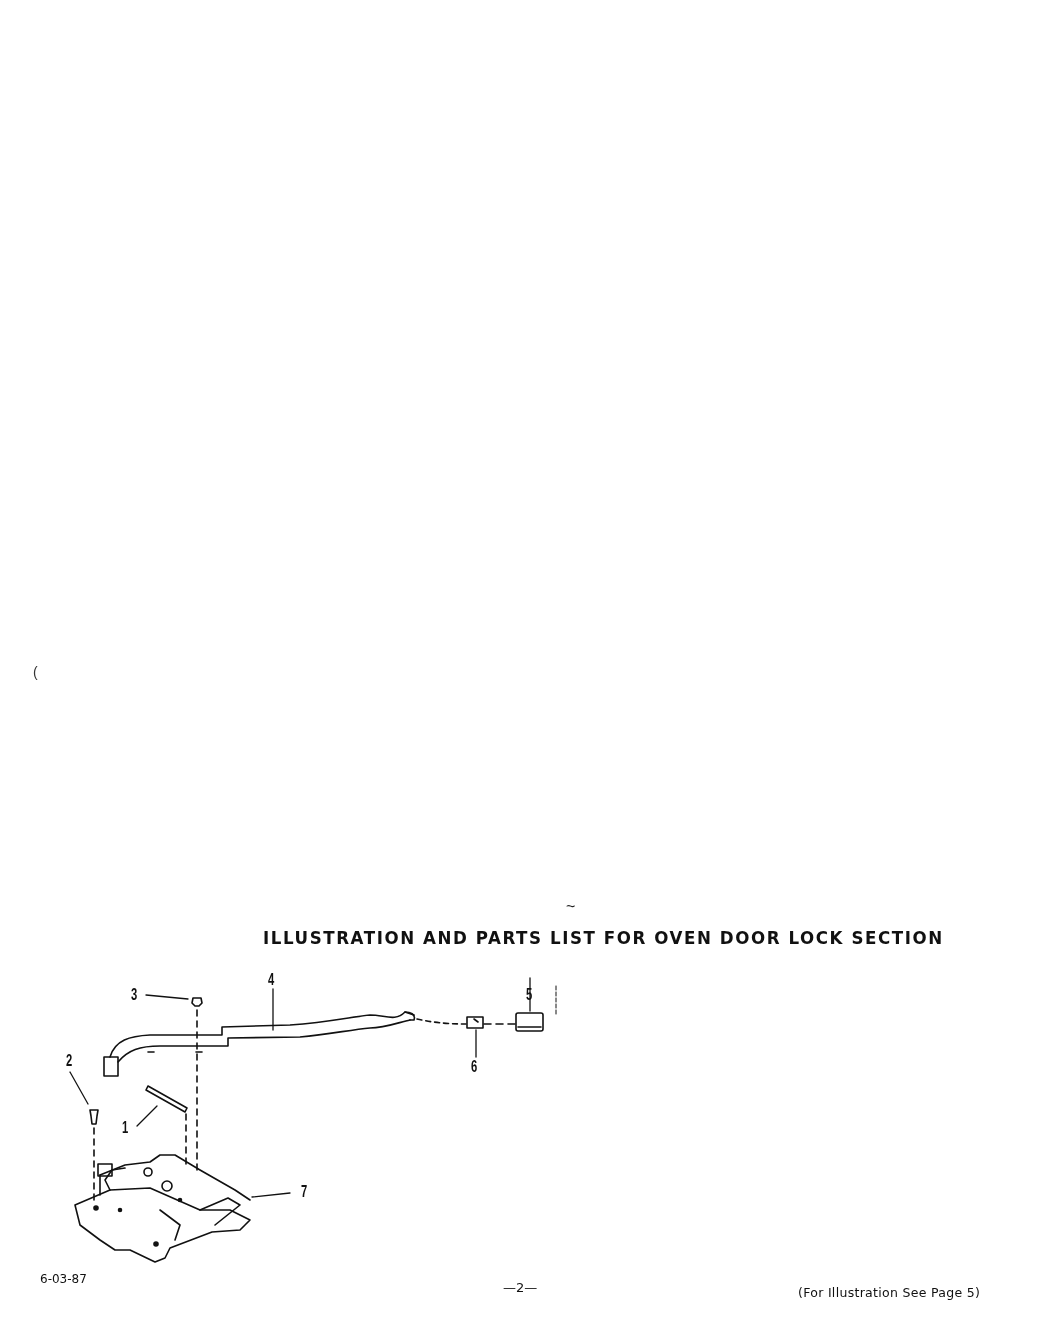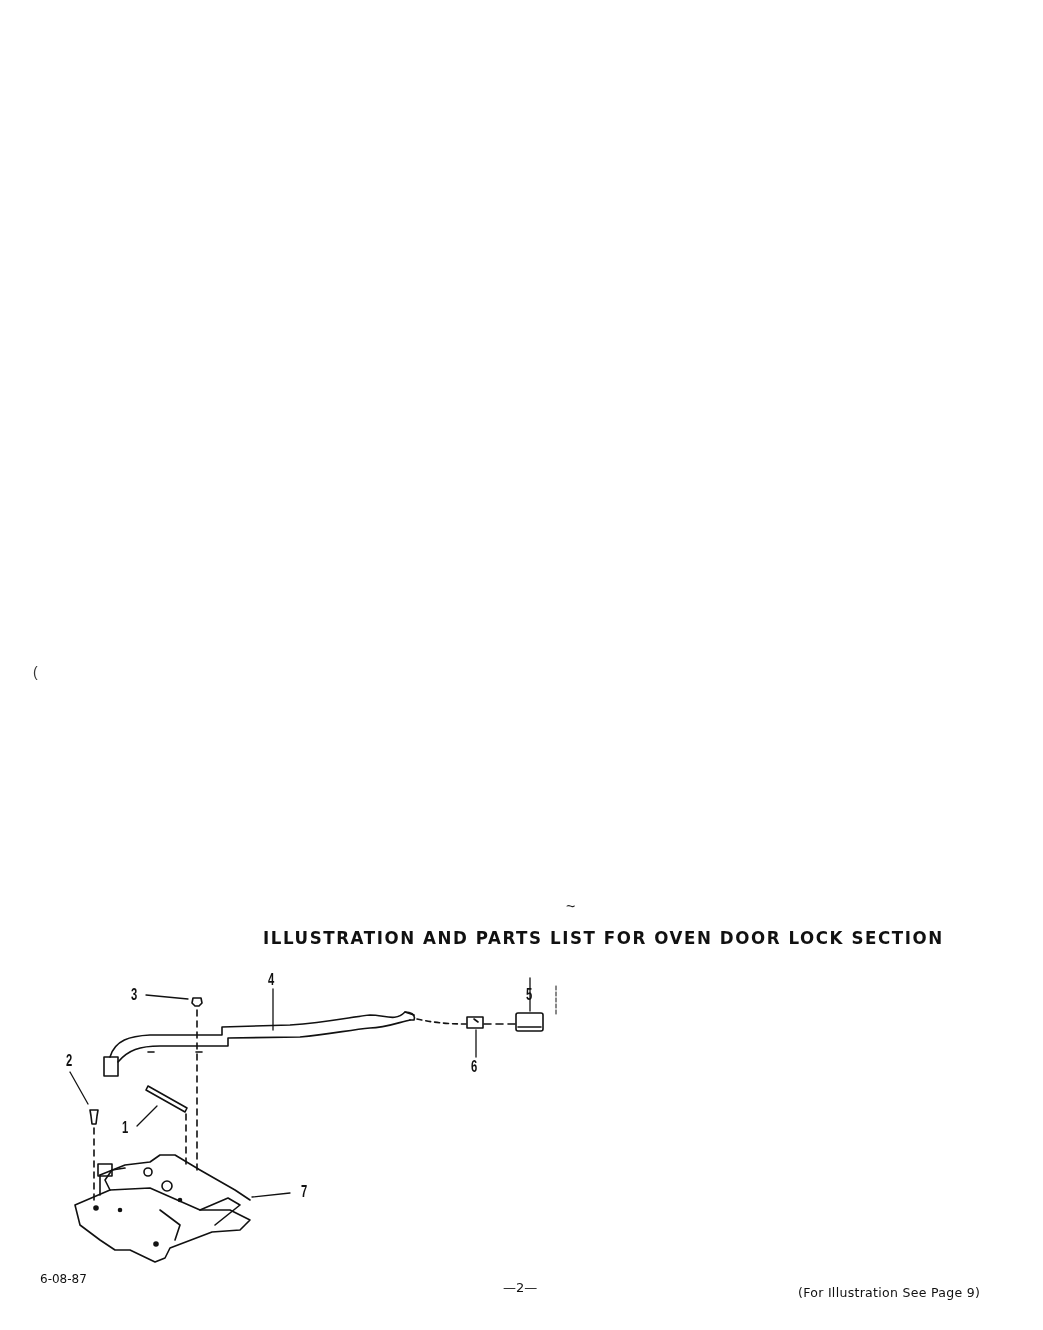--- a/index.html
+++ b/index.html
@@ -94,15 +94,15 @@
 </svg>
 
 <div class="abs callout" style="left:131px; top:986px;">3</div>
 <div class="abs callout" style="left:268px; top:971px;">4</div>
 <div class="abs callout" style="left:66px; top:1052px;">2</div>
 <div class="abs callout" style="left:122px; top:1119px;">1</div>
 <div class="abs callout" style="left:526px; top:986px;">5</div>
 <div class="abs callout" style="left:471px; top:1058px;">6</div>
 <div class="abs callout" style="left:301px; top:1183px;">7</div>
 
-<div class="abs code">6-08-87</div>
+<div class="abs code">6-03-87</div>
 <div class="abs pagenum">—2—</div>
-<div class="abs seepage">(For Illustration See Page 9)</div>
+<div class="abs seepage">(For Illustration See Page 5)</div>
 
 </body></html>

